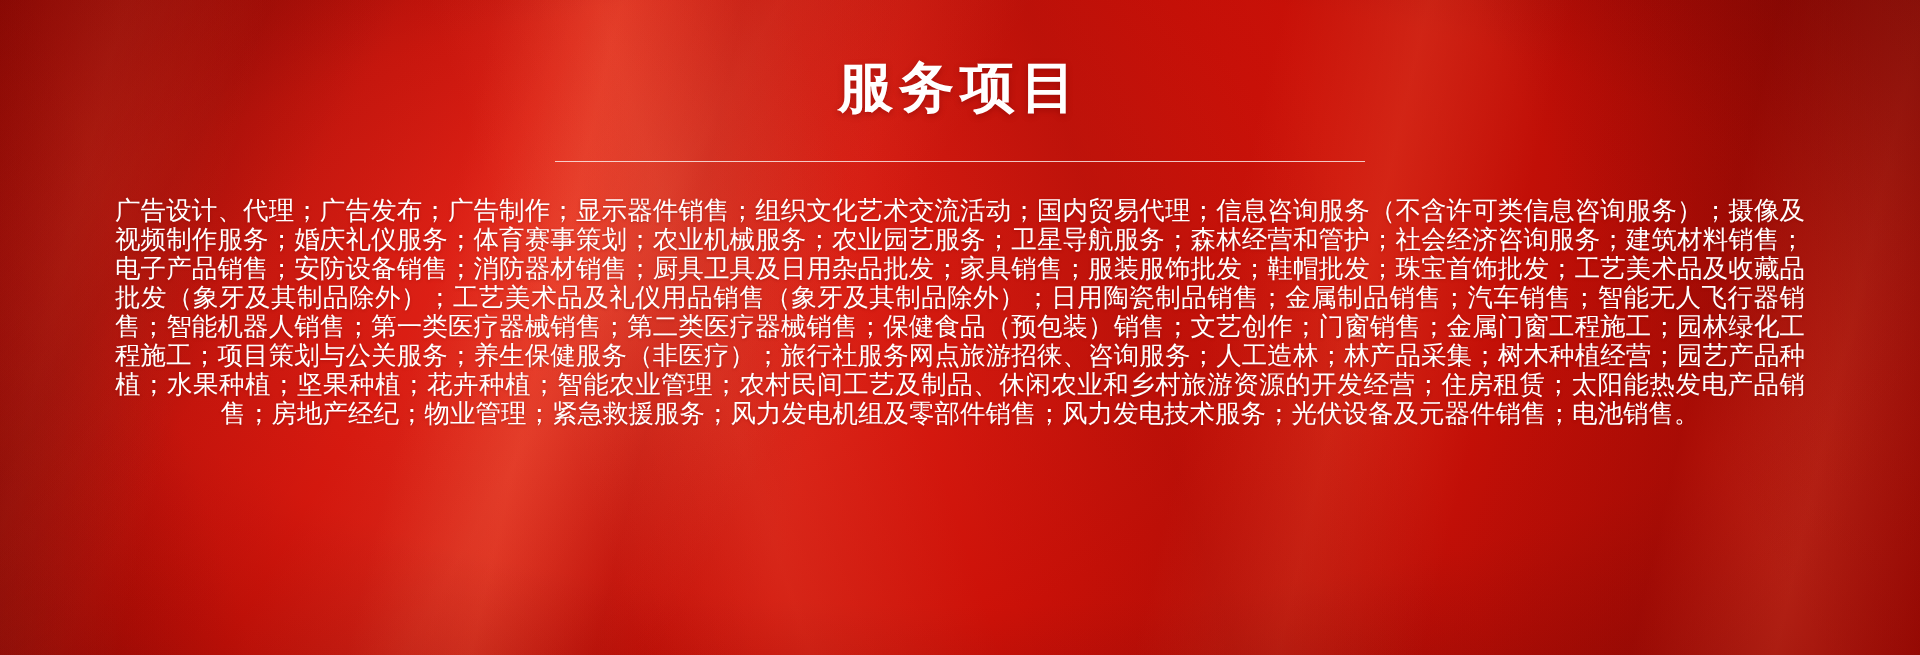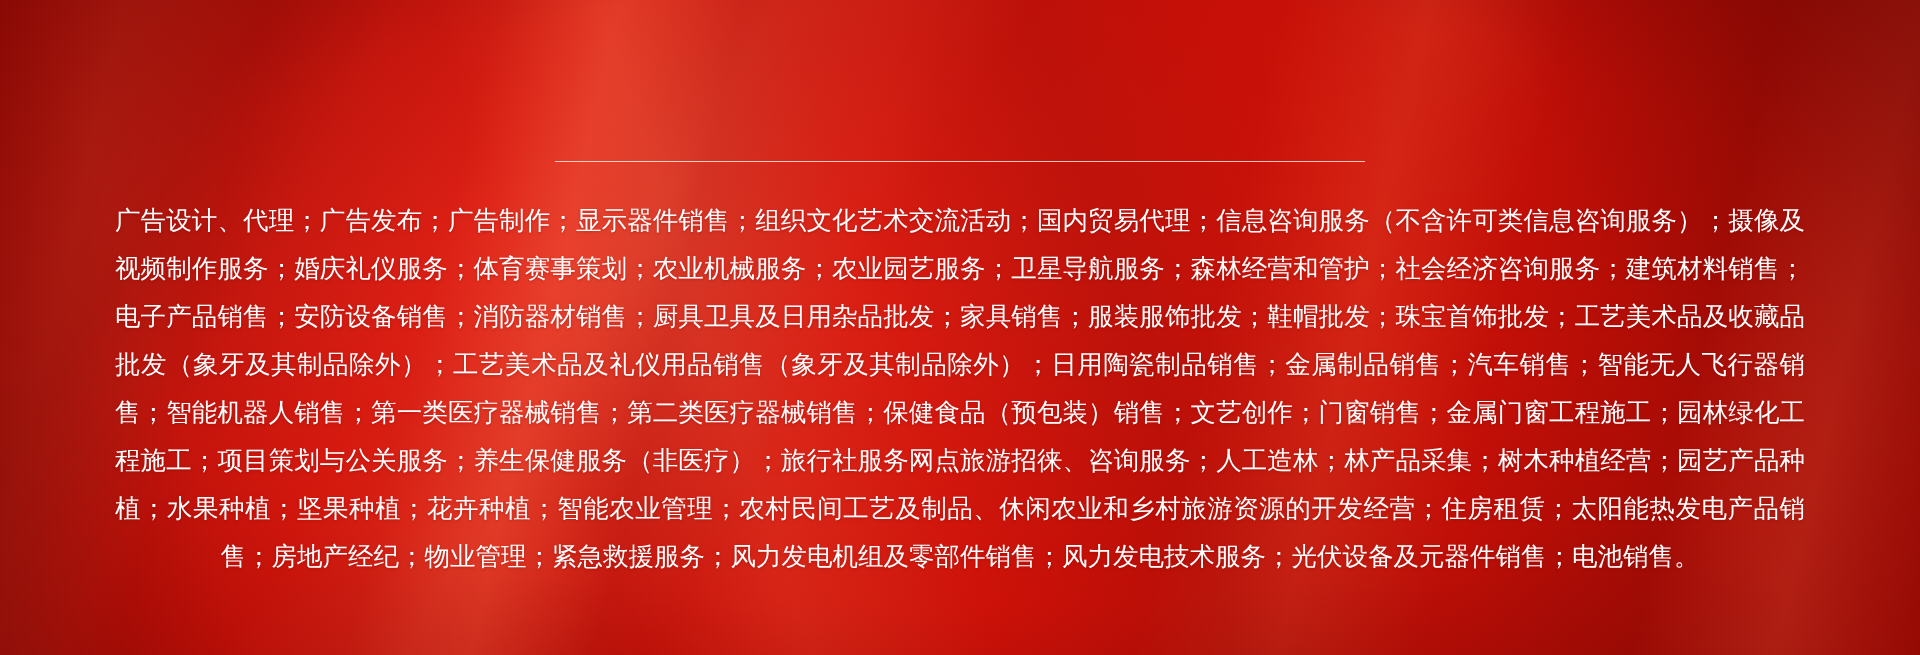--- a/index.html
+++ b/index.html
@@ -117,21 +117,21 @@
   }
 
   .body-text {
     position: absolute;
     top: 196px;
     left: 50%;
     transform: translateX(-50%);
     width: 1690px;
     color: #ffffff;
     font-size: 25.5px;
-    line-height: 48px;
+    line-height: 29px;
     text-align: justify;
     text-align-last: center;
     text-justify: inter-character;
     font-family: "DejaVu Sans", "Liberation Sans", sans-serif;
     text-shadow: 0 1px 3px rgba(120,5,2,0.35);
   }
 </style>
 </head>
 <body>
 
@@ -139,19 +139,20 @@
 
   <div class="bg-layer bg-base"></div>
   <div class="bg-layer bg-sheen-1"></div>
   <div class="bg-layer bg-sheen-2"></div>
   <div class="bg-layer bg-sheen-3"></div>
   <div class="bg-layer bg-corner-dark-l"></div>
   <div class="bg-layer bg-corner-dark-r"></div>
   <div class="bg-layer bg-vignette"></div>
 
   <div class="content">
+    <div class="title">服务项目</div>
 
     <div class="divider"></div>
 
     <div class="body-text">广告设计、代理；广告发布；广告制作；显示器件销售；组织文化艺术交流活动；国内贸易代理；信息咨询服务（不含许可类信息咨询服务）；摄像及视频制作服务；婚庆礼仪服务；体育赛事策划；农业机械服务；农业园艺服务；卫星导航服务；森林经营和管护；社会经济咨询服务；建筑材料销售；电子产品销售；安防设备销售；消防器材销售；厨具卫具及日用杂品批发；家具销售；服装服饰批发；鞋帽批发；珠宝首饰批发；工艺美术品及收藏品批发（象牙及其制品除外）；工艺美术品及礼仪用品销售（象牙及其制品除外）；日用陶瓷制品销售；金属制品销售；汽车销售；智能无人飞行器销售；智能机器人销售；第一类医疗器械销售；第二类医疗器械销售；保健食品（预包装）销售；文艺创作；门窗销售；金属门窗工程施工；园林绿化工程施工；项目策划与公关服务；养生保健服务（非医疗）；旅行社服务网点旅游招徕、咨询服务；人工造林；林产品采集；树木种植经营；园艺产品种植；水果种植；坚果种植；花卉种植；智能农业管理；农村民间工艺及制品、休闲农业和乡村旅游资源的开发经营；住房租赁；太阳能热发电产品销售；房地产经纪；物业管理；紧急救援服务；风力发电机组及零部件销售；风力发电技术服务；光伏设备及元器件销售；电池销售。</div>
   </div>
 
 </div>
 
 </body></html>

